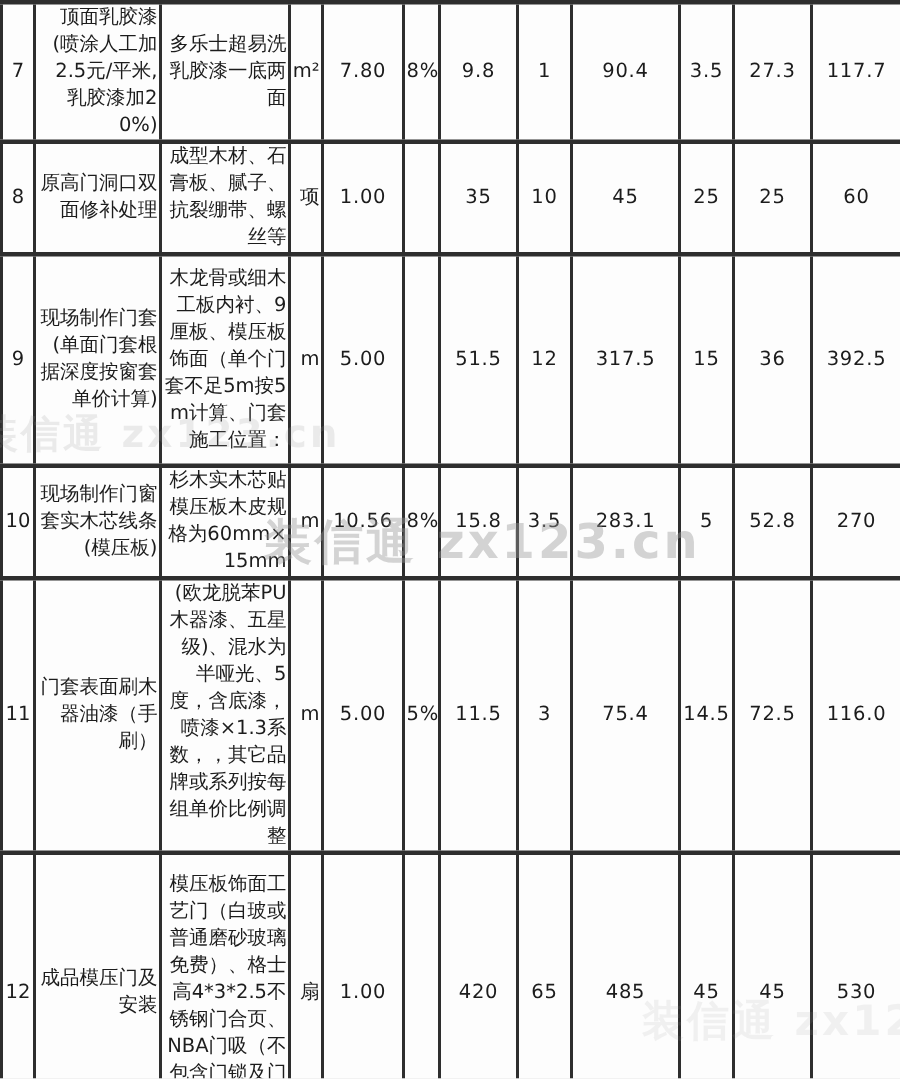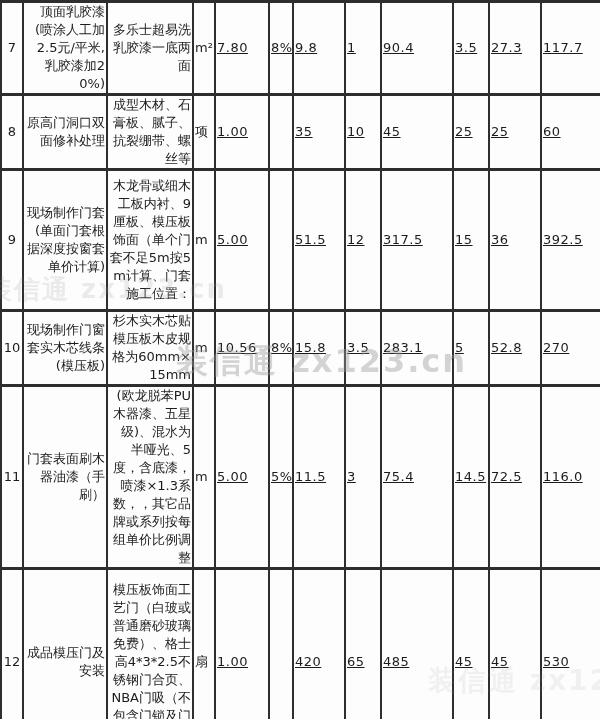--- a/index.html
+++ b/index.html
@@ -24,22 +24,22 @@
     font-size:13px;
     line-height:18px;
     padding:0 1px;
     overflow:hidden;
     word-break:break-all;
   }
   td.bl3{border-left-width:3px;}
   td.c-no{text-align:center;font-size:13px;}
   td.c-name{text-align:right;padding:0 2px 0 3px;}
   td.c-desc{text-align:right;padding:0 1px 0 3px;}
-  td.c-unit{text-align:left;}
-  td.c-num{text-align:left;font-size:13.5px;letter-spacing:0.5px;text-decoration:underline;}
+  td.c-unit{text-align:right;}
+  td.c-num{text-align:center;font-size:13.5px;letter-spacing:0.5px;}
   tr.r7 {height:86px;}
   tr.r8 {height:58px;}
   tr.r9 {height:141px;}
   tr.r10{height:71px;}
   tr.r11{height:170px;}
   tr.r12{height:187px;}
   .watermark{
     position:absolute;
     color:#9a9a9a;
     opacity:0.42;

